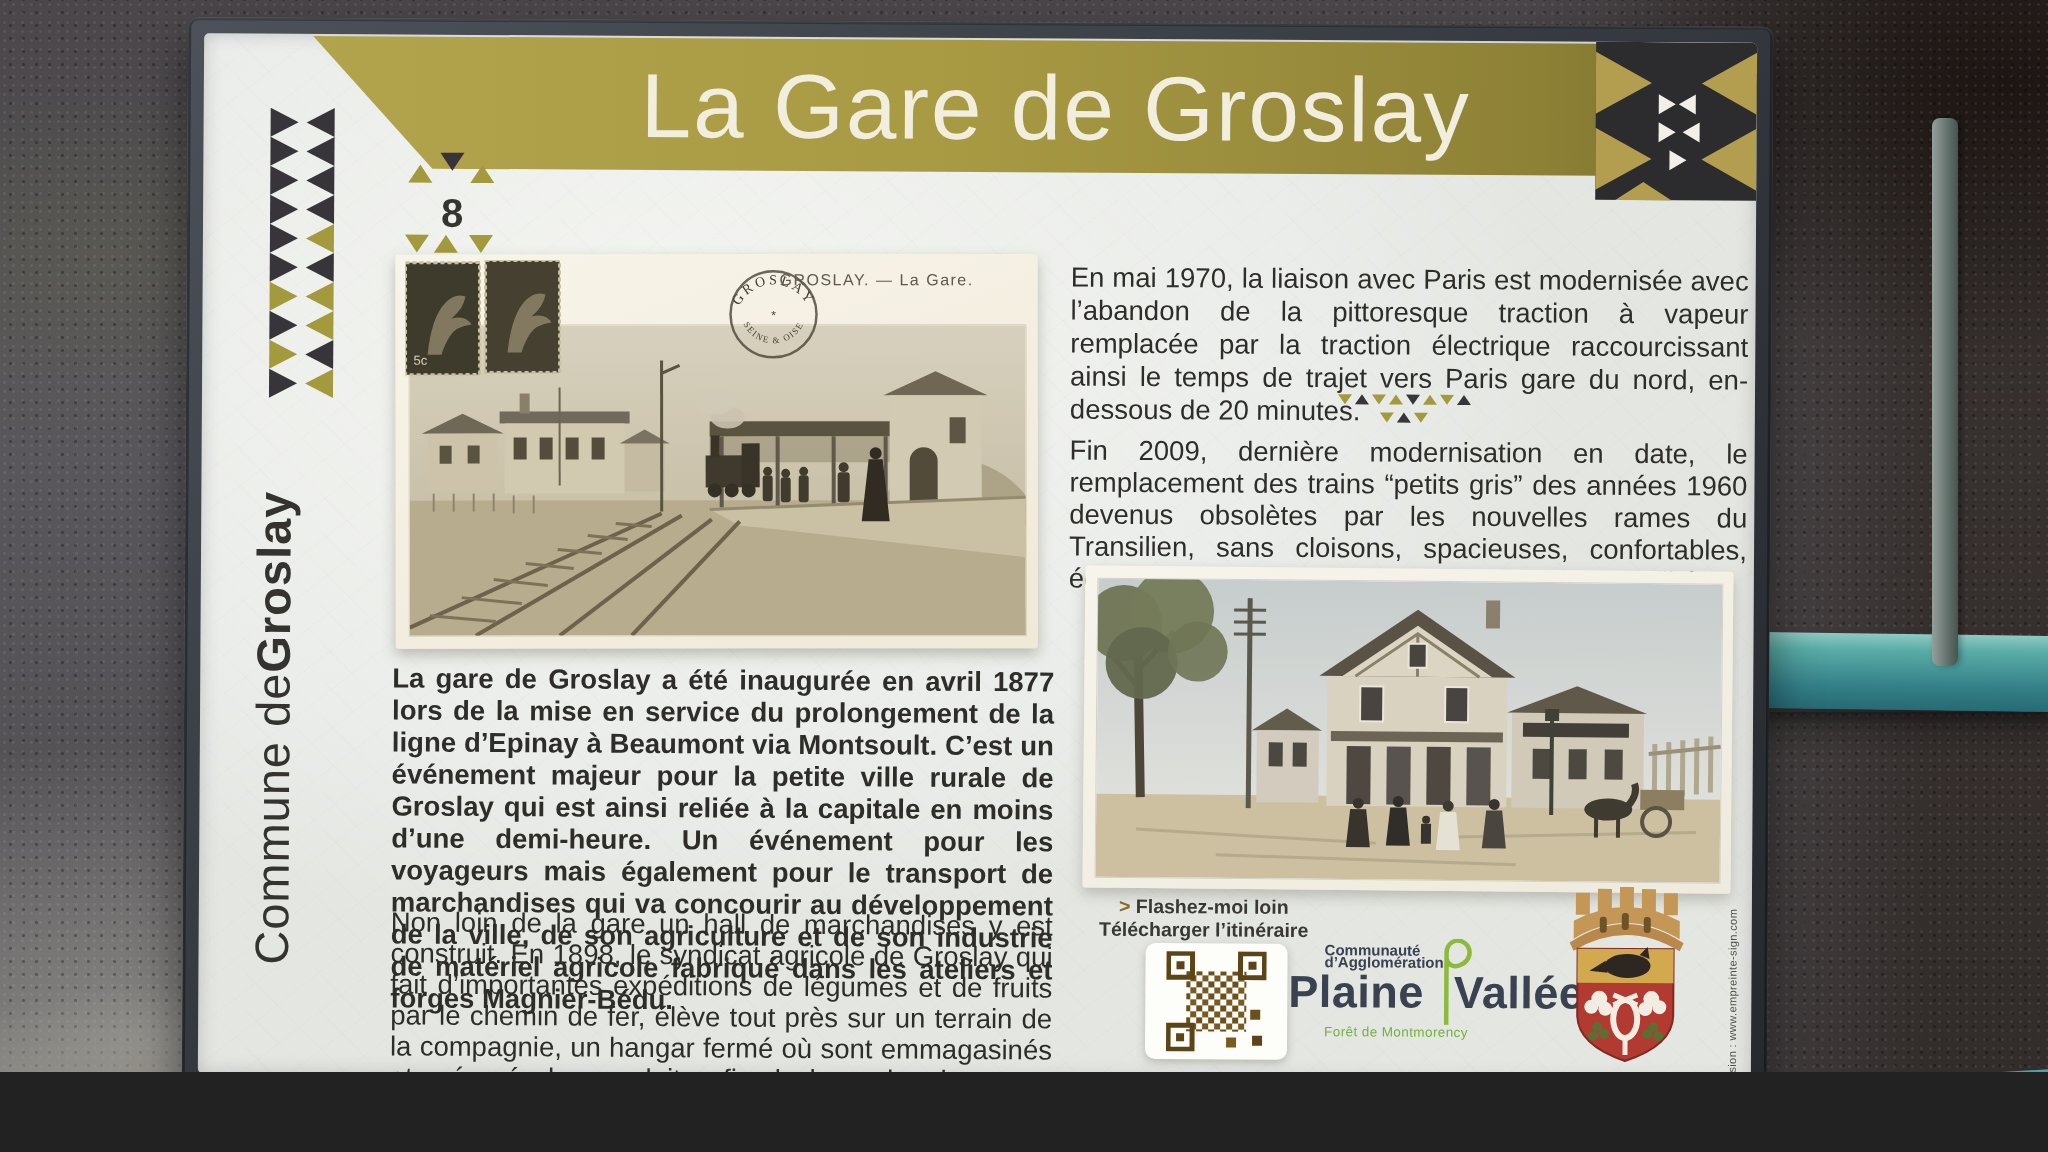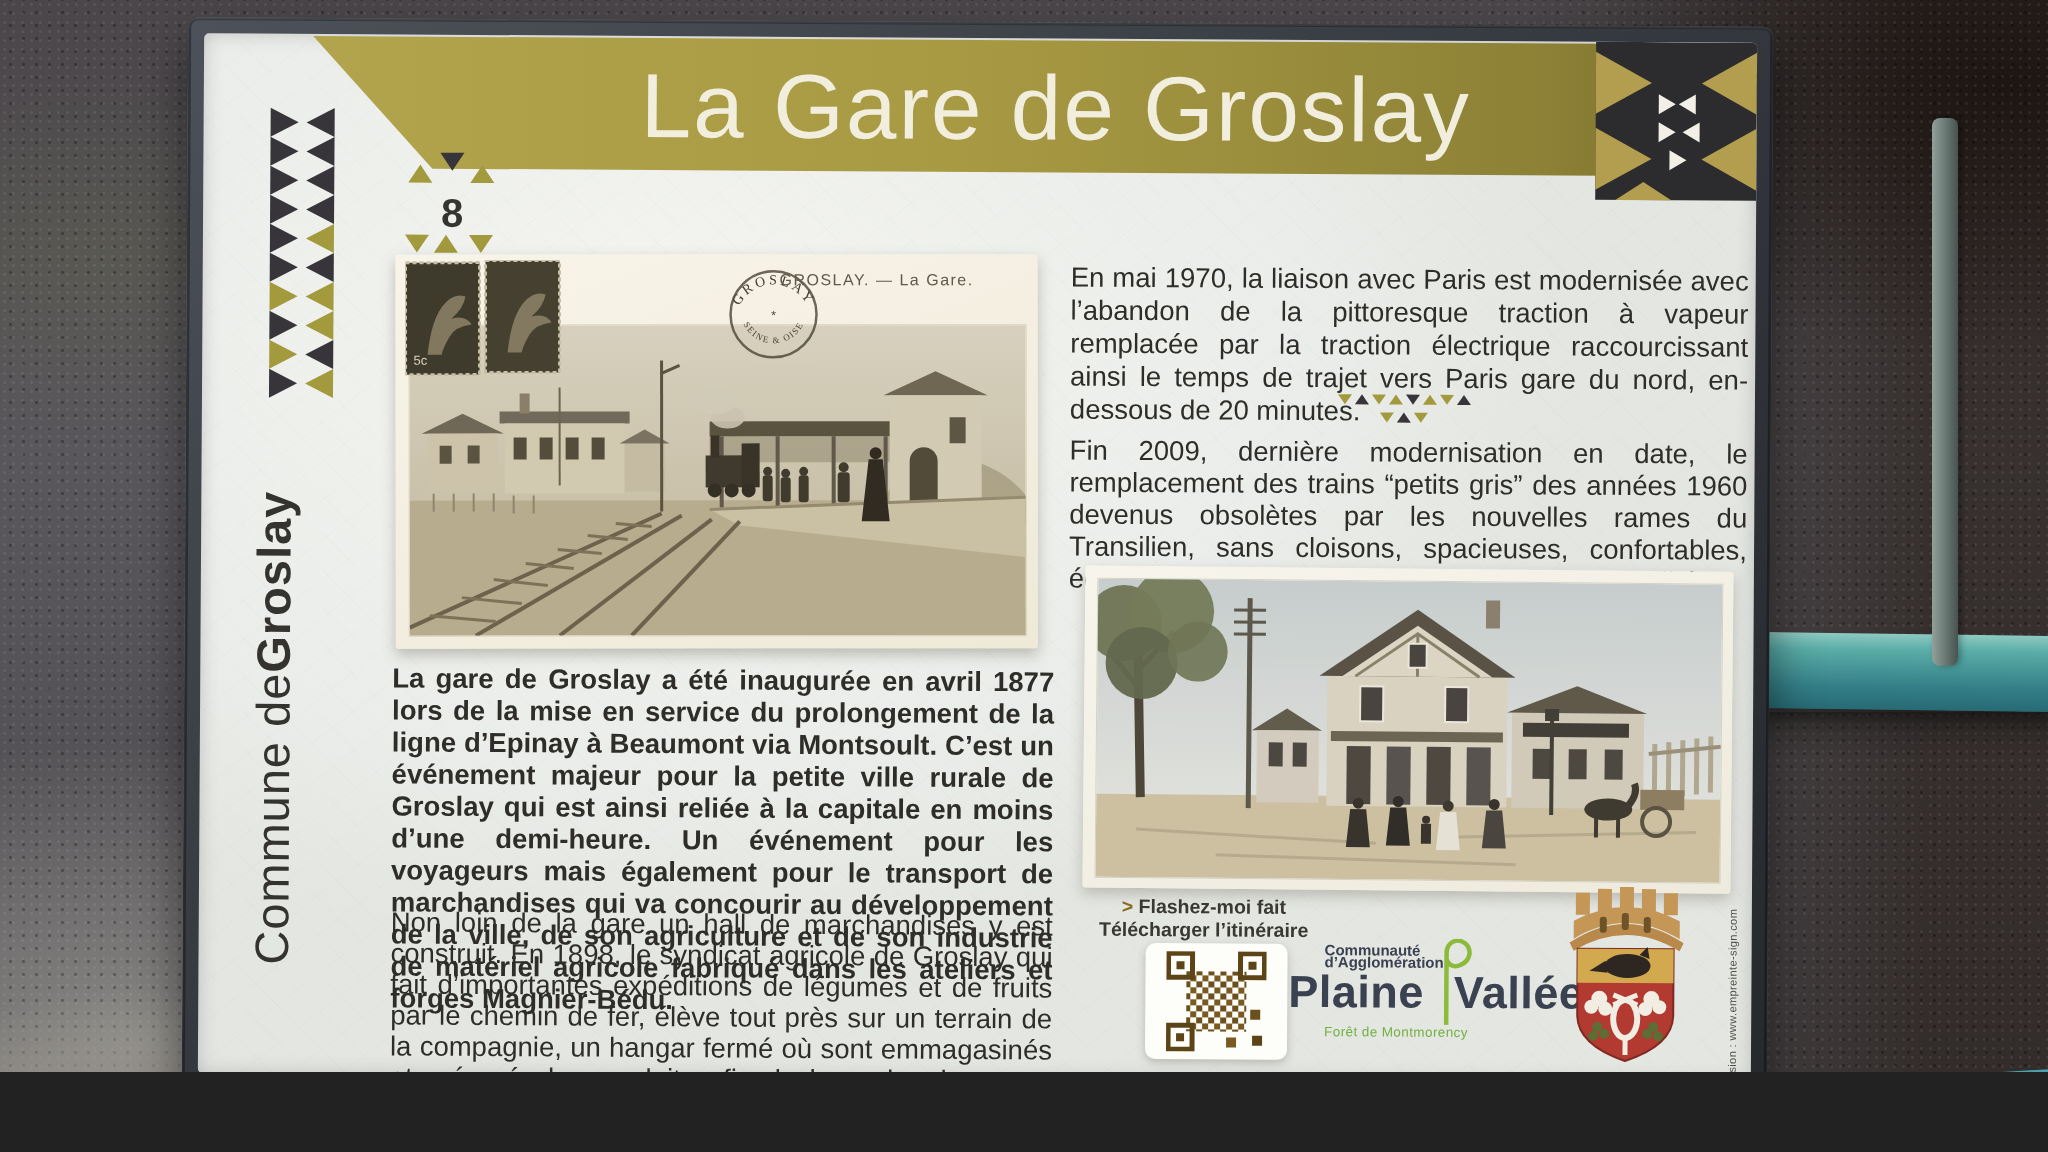--- a/index.html
+++ b/index.html
@@ -398,21 +398,21 @@
             <line x1="522" y1="234" x2="522" y2="254" stroke="#3c362c" stroke-width="4"></line>
             <rect x="544" y="206" width="44" height="20" fill="#8d7d5e"></rect>
             <circle cx="560" cy="238" r="14" fill="none" stroke="#574e3e" stroke-width="4"></circle>
           </g>
           <rect width="624" height="298" fill="#9aa0a0" opacity=".05"></rect>
         </svg>
       </div>
 
       <div class="qr-text">
         <span class="arrow">&gt;</span>
-        <span>Flashez-moi fait</span><br>
+        <span>Flashez-moi loin</span><br>
         <span>Télécharger l’itinéraire</span>
       </div>
       <div class="qr-card">
         <svg width="100" height="100" viewBox="0 0 100 100" xmlns="http://www.w3.org/2000/svg">
           <defs>
             <pattern id="qrp" width="12" height="12" patternUnits="userSpaceOnUse">
               <rect width="6" height="6" fill="#7a5a20"></rect>
                 <rect x="6" y="6" width="6" height="6" fill="#6b4f1d"></rect>
             </pattern>
           </defs>

